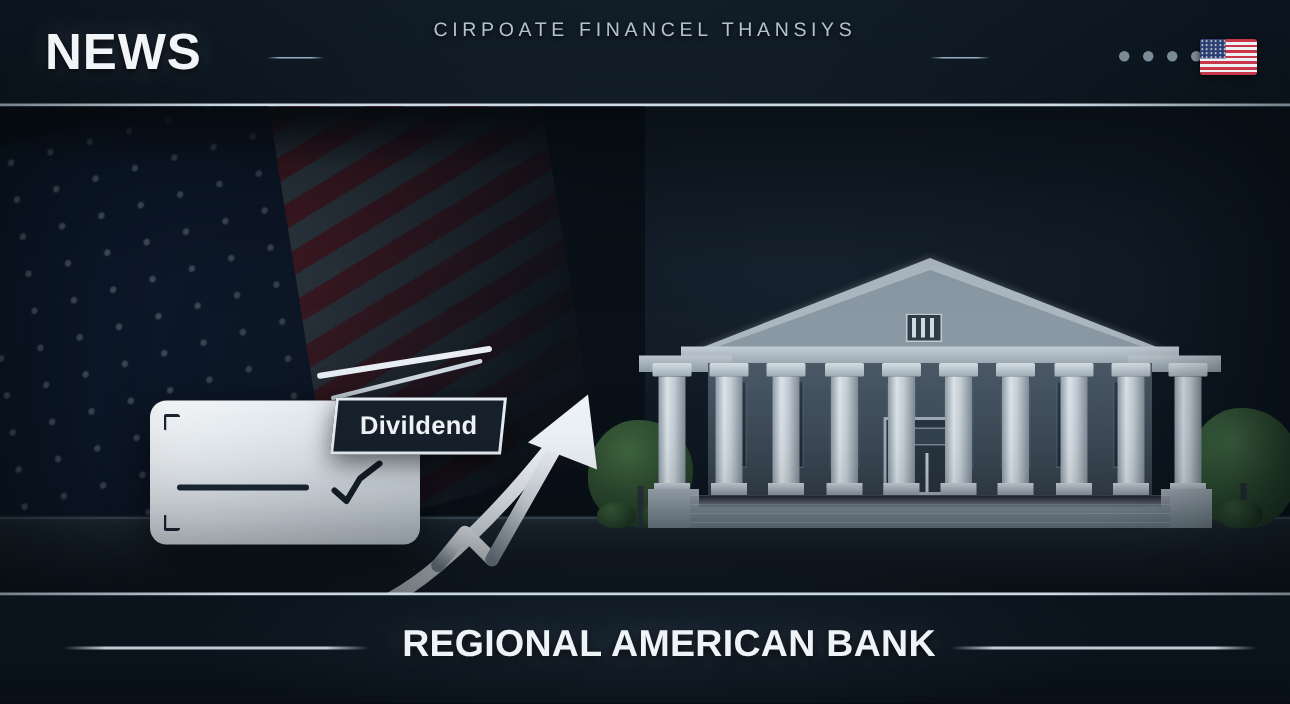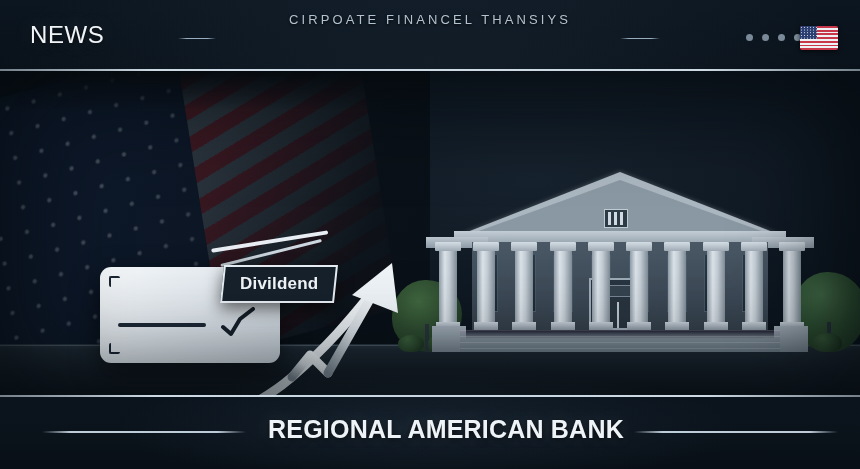--- a/index.html
+++ b/index.html
@@ -18,21 +18,21 @@
     background:linear-gradient(180deg,#0c1620 0%, #0a131c 55%, #091119 100%);
     overflow:hidden;
   }
   .header-glow{
     position:absolute;left:-10%;top:-140px;width:120%;height:260px;
     background:radial-gradient(ellipse at 50% 100%, rgba(120,160,200,.10), rgba(0,0,0,0) 62%);
     pointer-events:none;
   }
   .news-title{
     position:absolute;left:30px;top:16px;
-    font-size:24px;font-weight:normal;letter-spacing:.6px;
+    font-size:34px;font-weight:bold;letter-spacing:.6px;
     color:#f2f5f7;
     text-shadow:0 2px 6px rgba(0,0,0,.85), 0 0 18px rgba(190,210,230,.22);
     line-height:38px;
   }
   .head-dash{
     position:absolute;top:38px;height:1px;
     background:linear-gradient(90deg,rgba(150,175,200,0) 0%,rgba(176,198,218,.85) 22%,rgba(176,198,218,.85) 78%,rgba(150,175,200,0) 100%);
   }
   .head-dash.left{left:178px;width:38px;}
   .head-dash.right{left:620px;width:40px;}

